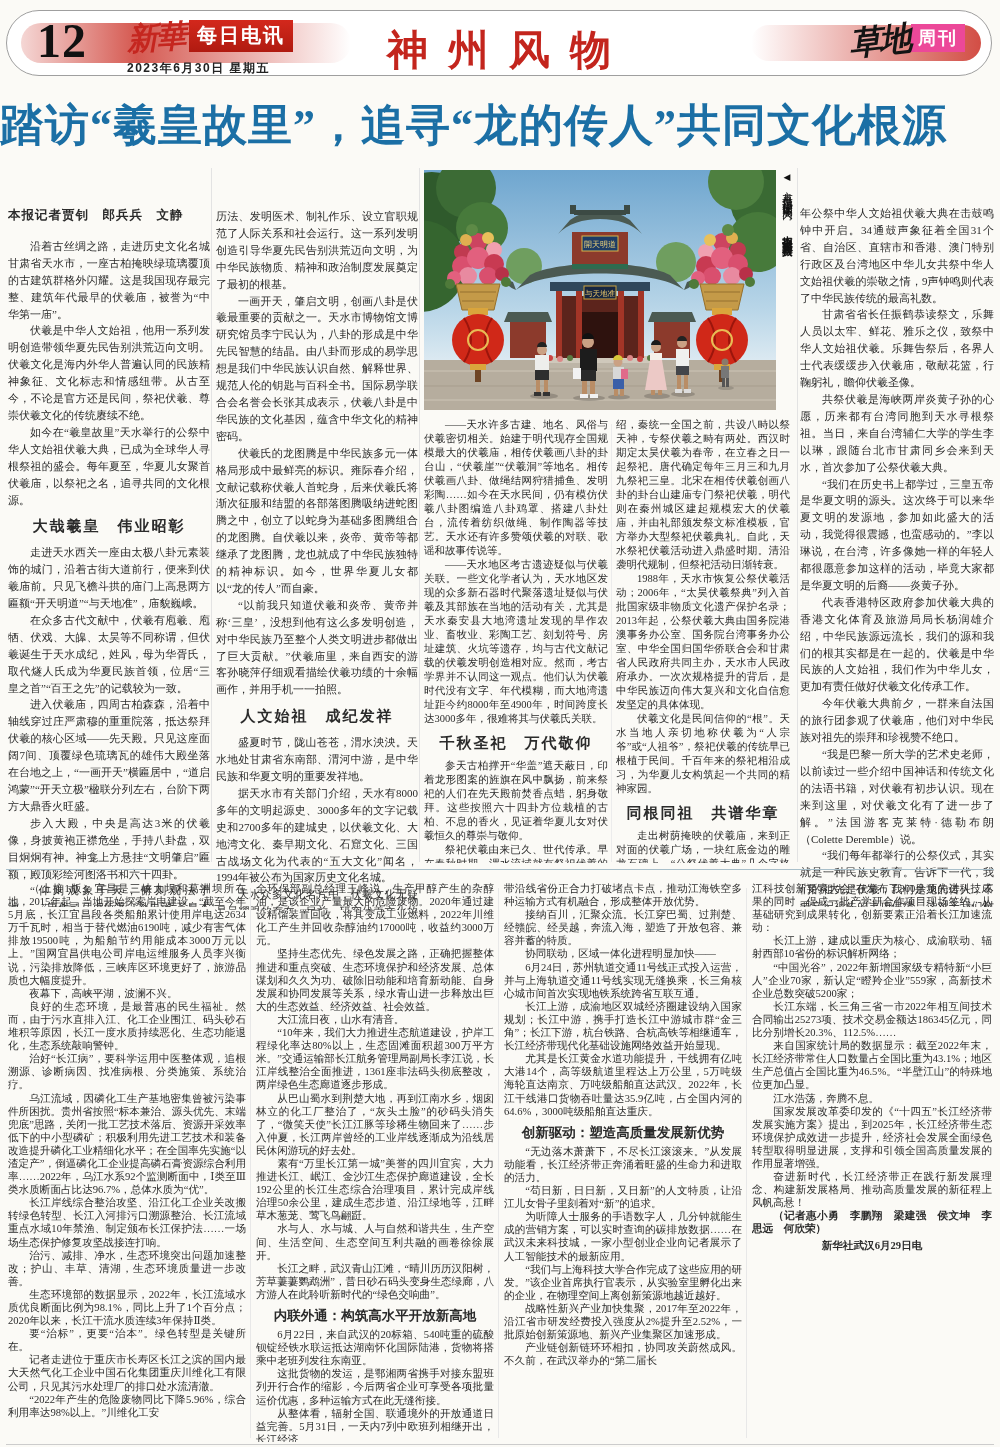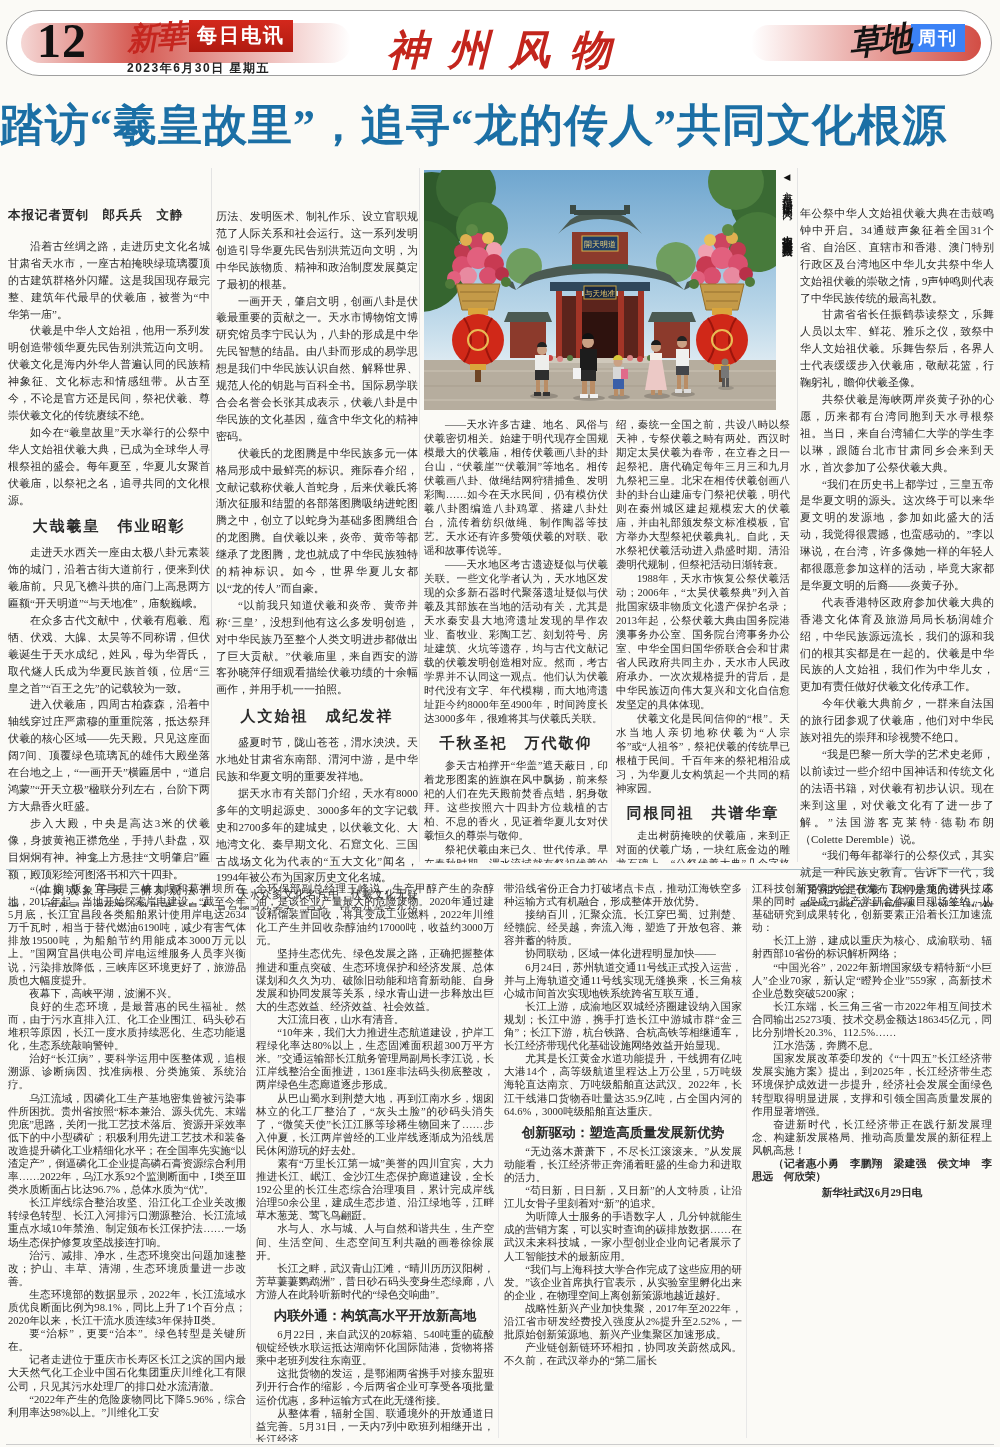--- a/index.html
+++ b/index.html
@@ -21,25 +21,25 @@
     font-size:48px;font-weight:900;color:#111;letter-spacing:1px;}
   .masthead{position:absolute;left:120px;top:6px;z-index:2;}
   .mh-script{font-size:31px;font-weight:900;font-style:italic;color:#c5261f;
     display:inline-block;transform:rotate(-4deg);letter-spacing:-2px;}
   .mh-box{display:inline-block;margin-left:4px;background:linear-gradient(180deg,#d3281c,#b01a10);
     color:#fff;font-weight:700;font-size:20px;padding:2px 8px 3px;vertical-align:6px;
     font-family:"Liberation Sans","DejaVu Sans",sans-serif;letter-spacing:2px;}
   .date-line{font-size:12px;color:#222;margin-top:1px;letter-spacing:1.5px;
     font-family:"Liberation Sans","DejaVu Sans",sans-serif;font-weight:700;}
   .section-title{position:absolute;left:0;right:0;top:12px;z-index:2;text-align:center;
-    font-size:41px;font-weight:900;color:#c3251d;letter-spacing:20px;text-indent:20px;pointer-events:none;font-style:italic;}
+    font-size:41px;font-weight:900;color:#c3251d;letter-spacing:20px;text-indent:20px;pointer-events:none;}
   .hdr-right{position:absolute;right:26px;top:8px;z-index:2;white-space:nowrap;}
   .wk-script{font-size:33px;font-weight:900;font-style:italic;color:#141414;
     display:inline-block;transform:rotate(-6deg);letter-spacing:-3px;}
-  .wk-box{display:inline-block;background:#3b82f6;color:#fff;font-weight:700;font-size:18px;
+  .wk-box{display:inline-block;background:#ec4899;color:#fff;font-weight:700;font-size:18px;
     padding:2px 7px;margin-left:2px;vertical-align:8px;
     font-family:"Liberation Sans","DejaVu Sans",sans-serif;letter-spacing:2px;}
   
   .headline{position:absolute;left:0;top:96px;width:1000px;text-align:left;
     font-size:44px;font-weight:900;color:#1b6fa5;letter-spacing:1px;font-family:"Liberation Serif","DejaVu Serif",serif;}
   
   .col{position:absolute;overflow:hidden;text-align:justify;}
   .tcol{font-size:11px;line-height:16.9px;margin-top:44px;}
   .subcol{font-size:10.5px;line-height:14px;}
   .bcol{font-size:10.6px;line-height:13.1px;}
@@ -359,20 +359,21 @@
     <p class="it-p">为听障人士服务的手语数字人，几分钟就能生成的营销方案，可以实时查询的碳排放数据……在武汉未来科技城，一家小型创业企业向记者展示了人工智能技术的最新应用。</p>
     <p class="it-p">“我们与上海科技大学合作完成了这些应用的研发。”该企业首席执行官表示，从实验室里孵化出来的企业，在物理空间上离创新策源地越近越好。</p>
     <p class="it-p">战略性新兴产业加快集聚，2017年至2022年，沿江省市研发经费投入强度从2%提升至2.52%，一批原始创新策源地、新兴产业集聚区加速形成。</p>
     <p class="it-p">产业链创新链环环相扣，协同攻关蔚然成风。不久前，在武汉举办的“第二届长</p>
   </div>
 <div class="col bcol" style="left:752px;top:882px;width:240px;height:560px">
     <p class="it-cont">江科技创新要素大会”在发布了300余项先进科技成果的同时，促成一批产学研合作项目现场签约。从基础研究到成果转化，创新要素正沿着长江加速流动：</p>
     <p class="it-p">长江上游，建成以重庆为核心、成渝联动、辐射西部10省份的标识解析网络；</p>
     <p class="it-p">“中国光谷”，2022年新增国家级专精特新“小巨人”企业70家，新认定“瞪羚企业”559家，高新技术企业总数突破5200家；</p>
     <p class="it-p">长江东端，长三角三省一市2022年相互间技术合同输出25273项、技术交易金额达186345亿元，同比分别增长20.3%、112.5%……</p>
+    <p class="it-p">来自国家统计局的数据显示：截至2022年末，长江经济带常住人口数量占全国比重为43.1%；地区生产总值占全国比重为46.5%。“半壁江山”的特殊地位更加凸显。</p>
     <p class="it-p">江水浩荡，奔腾不息。</p>
     <p class="it-p">国家发展改革委印发的《“十四五”长江经济带发展实施方案》提出，到2025年，长江经济带生态环境保护成效进一步提升，经济社会发展全面绿色转型取得明显进展，支撑和引领全国高质量发展的作用显著增强。</p>
     <p class="it-p">奋进新时代，长江经济带正在践行新发展理念、构建新发展格局、推动高质量发展的新征程上风帆高悬！</p>
     <p class="it-strong">（记者惠小勇　李鹏翔　梁建强　侯文坤　李思远　何欣荣）</p>
     <p class="it-end">新华社武汉6月29日电</p>
   </div>
 
 <div class="vrule" style="left:250px;top:888px;height:550px;background:#e8e8e8"></div>
 <div class="vrule" style="left:498px;top:888px;height:550px;background:#e8e8e8"></div>
 <div class="vrule" style="left:746px;top:888px;height:550px;background:#e8e8e8"></div>

